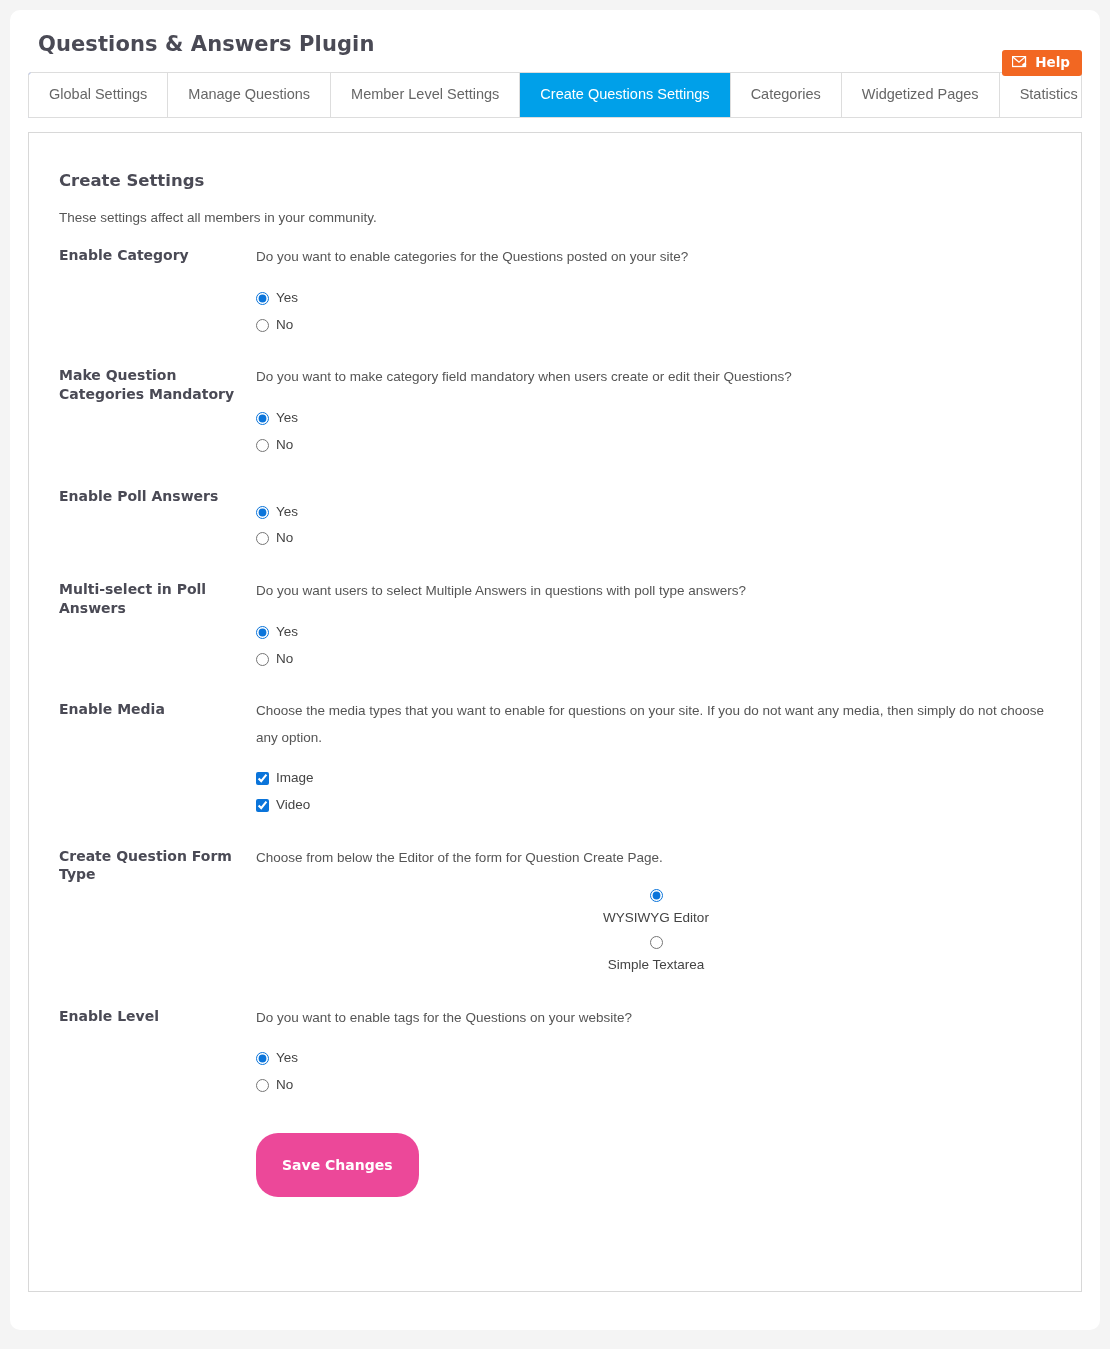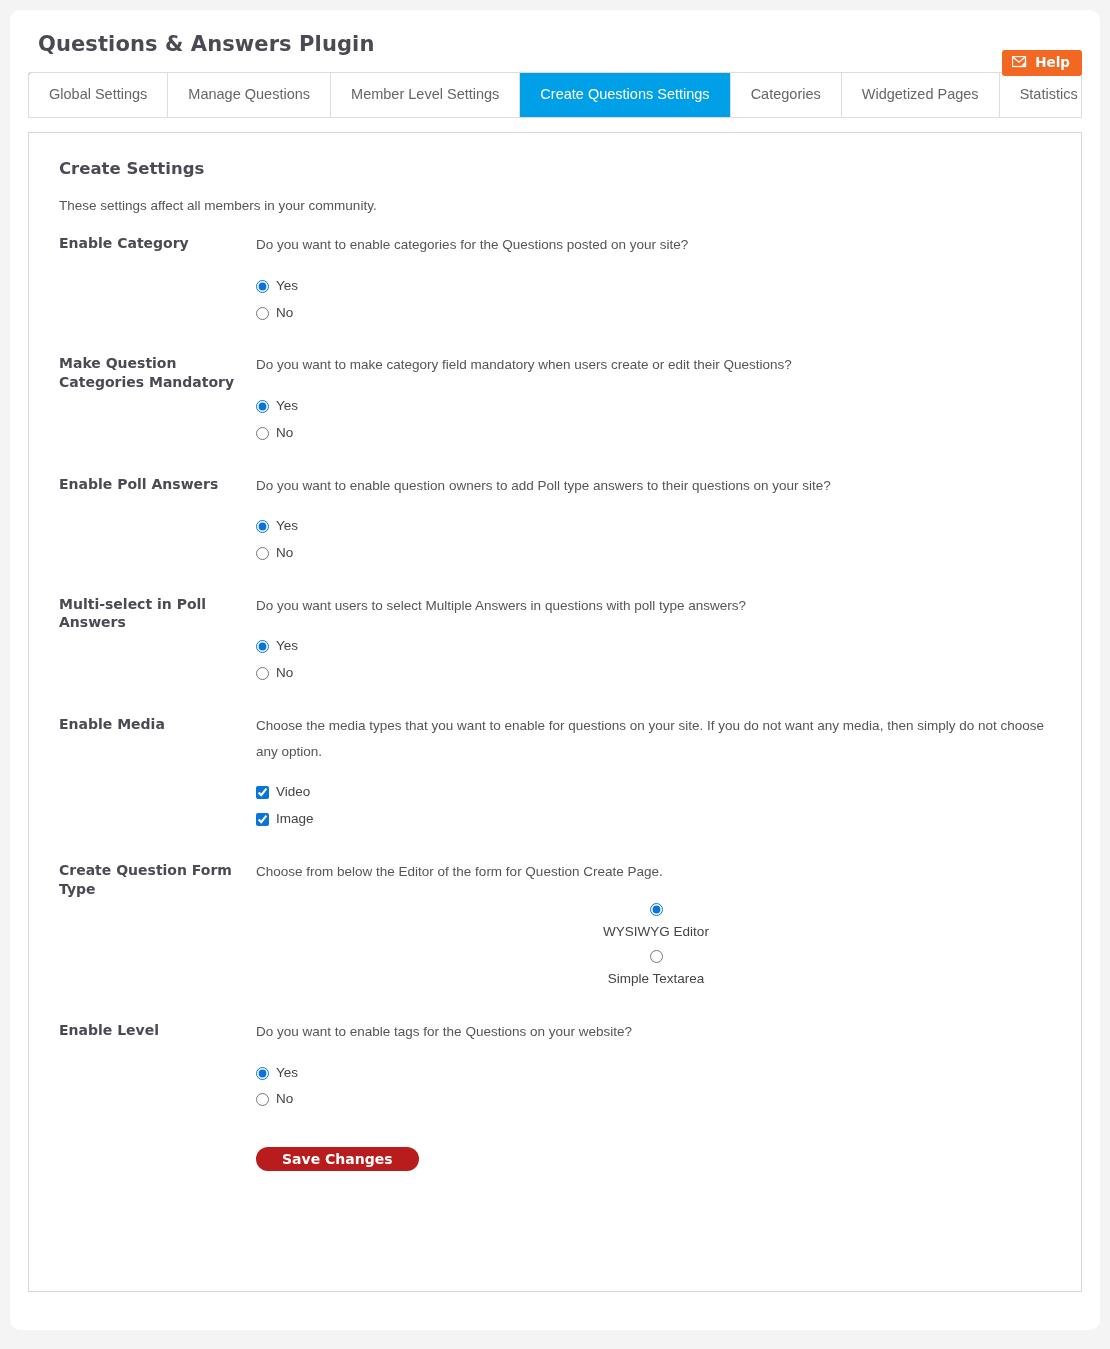--- a/index.html
+++ b/index.html
@@ -96,21 +96,21 @@
     border: 1px solid #d8d8d8;
     background: #ffffff;
     min-height: 1160px;
     padding: 26px 30px 30px 30px;
   }
 
   .section-title {
     font-size: 16.5px;
     font-weight: bold;
     color: #4a4a55;
-    margin: 0 0 0 0;
+    margin: 12px 0 0 0;
     font-family: "DejaVu Sans", sans-serif;
   }
   .section-sub {
     font-size: 13.5px;
     color: #555;
     margin: 20px 0 0 0;
   }
 
   .settings { margin-top: 19px; }
 
@@ -154,25 +154,25 @@
     height: 13px;
     accent-color: #0a74da;
     cursor: pointer;
   }
   .option label { cursor: pointer; }
 
   .indent-alt .option { padding-left: 5px; flex-direction: column; }
 
   .save-row { padding-left: 197px; margin-top: 38px; }
   .save-button {
-    background: #b91c1c;
+    background: #ec4899;
     color: #ffffff;
     border: none;
     border-radius: 22px;
-    padding: 4px 26px;
+    padding: 24px 26px;
     font-size: 14px;
     font-weight: bold;
     font-family: "DejaVu Sans", sans-serif;
     cursor: pointer;
   }
 </style>
 </head>
 <body>
 
 <div class="page-card">
@@ -234,21 +234,20 @@
               <div class="option">
                 <input type="radio" name="setting-1" id="opt-1-1" style="">
                 <label for="opt-1-1">No</label>
               </div>
             </div>
           </div>
         </div>
         <div class="setting-row">
           <div class="setting-label">Enable Poll Answers</div>
           <div class="setting-body">
-            <p class="setting-desc">Do you want to enable question owners to add Poll type answers to their questions on your site?</p>
             <div class="options">
               <div class="option">
                 <input type="radio" name="setting-2" id="opt-2-0" checked="" style="">
                 <label for="opt-2-0">Yes</label>
               </div>
               <div class="option">
                 <input type="radio" name="setting-2" id="opt-2-1" style="">
                 <label for="opt-2-1">No</label>
               </div>
             </div>
@@ -269,26 +268,26 @@
               </div>
             </div>
           </div>
         </div>
         <div class="setting-row">
           <div class="setting-label">Enable Media</div>
           <div class="setting-body">
             <p class="setting-desc">Choose the media types that you want to enable for questions on your site. If you do not want any media, then simply do not choose any option.</p>
             <div class="options">
               <div class="option">
+                <input type="checkbox" name="setting-4" id="opt-4-0" checked="" style="">
+                <label for="opt-4-0">Image</label>
+              </div>
+              <div class="option">
                 <input type="checkbox" name="setting-4" id="opt-4-1" checked="" style="">
                 <label for="opt-4-1">Video</label>
-              </div>
-              <div class="option">
-                <input type="checkbox" name="setting-4" id="opt-4-0" checked="" style="">
-                <label for="opt-4-0">Image</label>
               </div>
             </div>
           </div>
         </div>
         <div class="setting-row">
           <div class="setting-label">Create Question Form Type</div>
           <div class="setting-body">
             <p class="setting-desc">Choose from below the Editor of the form for Question Create Page.</p>
             <div class="options indent-alt">
               <div class="option">

